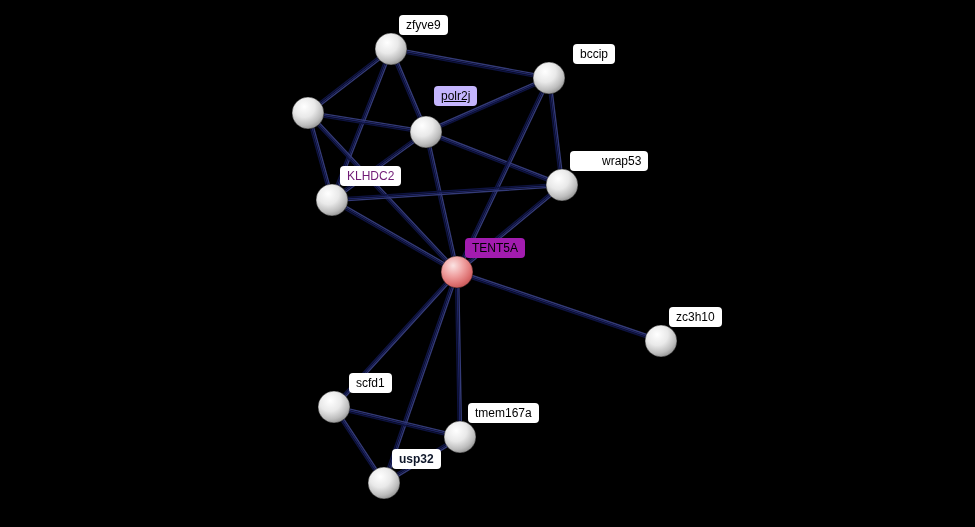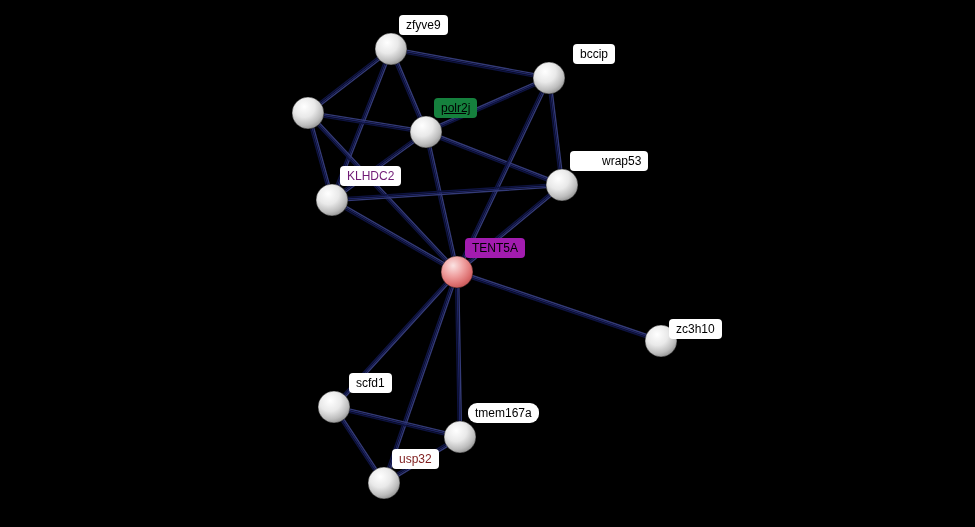--- a/index.html
+++ b/index.html
@@ -179,21 +179,21 @@
         <circle cx="457" cy="272" r="16" fill="url(#grad-red)" stroke="rgba(0,0,0,0.45)" stroke-width="1" style="cursor: pointer;"></circle>
         <circle cx="661" cy="341" r="16" fill="url(#grad-white)" stroke="rgba(0,0,0,0.45)" stroke-width="1" style="cursor: pointer;"></circle>
         <circle cx="334" cy="407" r="16" fill="url(#grad-white)" stroke="rgba(0,0,0,0.45)" stroke-width="1" style="cursor: pointer;"></circle>
         <circle cx="460" cy="437" r="16" fill="url(#grad-white)" stroke="rgba(0,0,0,0.45)" stroke-width="1" style="cursor: pointer;"></circle>
         <circle cx="384" cy="483" r="16" fill="url(#grad-white)" stroke="rgba(0,0,0,0.45)" stroke-width="1" style="cursor: pointer;"></circle>
       </g>
     </svg>
 
 <div class="node-label" style="left: 399px; top: 15px; background: rgb(255, 255, 255); color: rgb(0, 0, 0);">zfyve9</div>
     <div class="node-label" style="left: 557px; top: 44px; background: rgb(255, 255, 255); color: rgb(0, 0, 0); margin-left: 16px;">bccip</div>
-    <div class="node-label" style="left: 434px; top: 98px; background: #15803d; color: rgb(0, 0, 0); text-decoration: underline;">polr2j</div>
+    <div class="node-label" style="left: 434px; top: 86px; background: #c4b5fd; color: rgb(0, 0, 0); text-decoration: underline;">polr2j</div>
     <div class="node-label" style="left: 570px; top: 151px; background: rgb(255, 255, 255); color: rgb(0, 0, 0); padding-left: 32px;">wrap53</div>
     <div class="node-label" style="left: 340px; top: 166px; background: rgb(255, 255, 255); color: #701a75;">KLHDC2</div>
     <div class="node-label" style="left: 465px; top: 238px; background: #a21caf; color: rgb(0, 0, 0);">TENT5A</div>
-    <div class="node-label" style="left: 669px; top: 319px; background: rgb(255, 255, 255); color: rgb(0, 0, 0); text-align: right;">zc3h10</div>
+    <div class="node-label" style="left: 669px; top: 307px; background: rgb(255, 255, 255); color: rgb(0, 0, 0); text-align: right;">zc3h10</div>
     <div class="node-label" style="left: 349px; top: 373px; background: rgb(255, 255, 255); color: rgb(0, 0, 0);">scfd1</div>
-    <div class="node-label" style="left: 468px; top: 403px; background: rgb(255, 255, 255); color: rgb(0, 0, 0); border-radius: 9px;">tmem167a</div>
-    <div class="node-label" style="left: 392px; top: 449px; background: rgb(255, 255, 255); color: #7f1d1d;">usp32</div>
+    <div class="node-label" style="left: 468px; top: 403px; background: rgb(255, 255, 255); color: rgb(0, 0, 0);">tmem167a</div>
+    <div class="node-label" style="left: 392px; top: 449px; background: rgb(255, 255, 255); color: #0f172a; font-weight: bold;">usp32</div>
   </div>
 
 </body></html>

